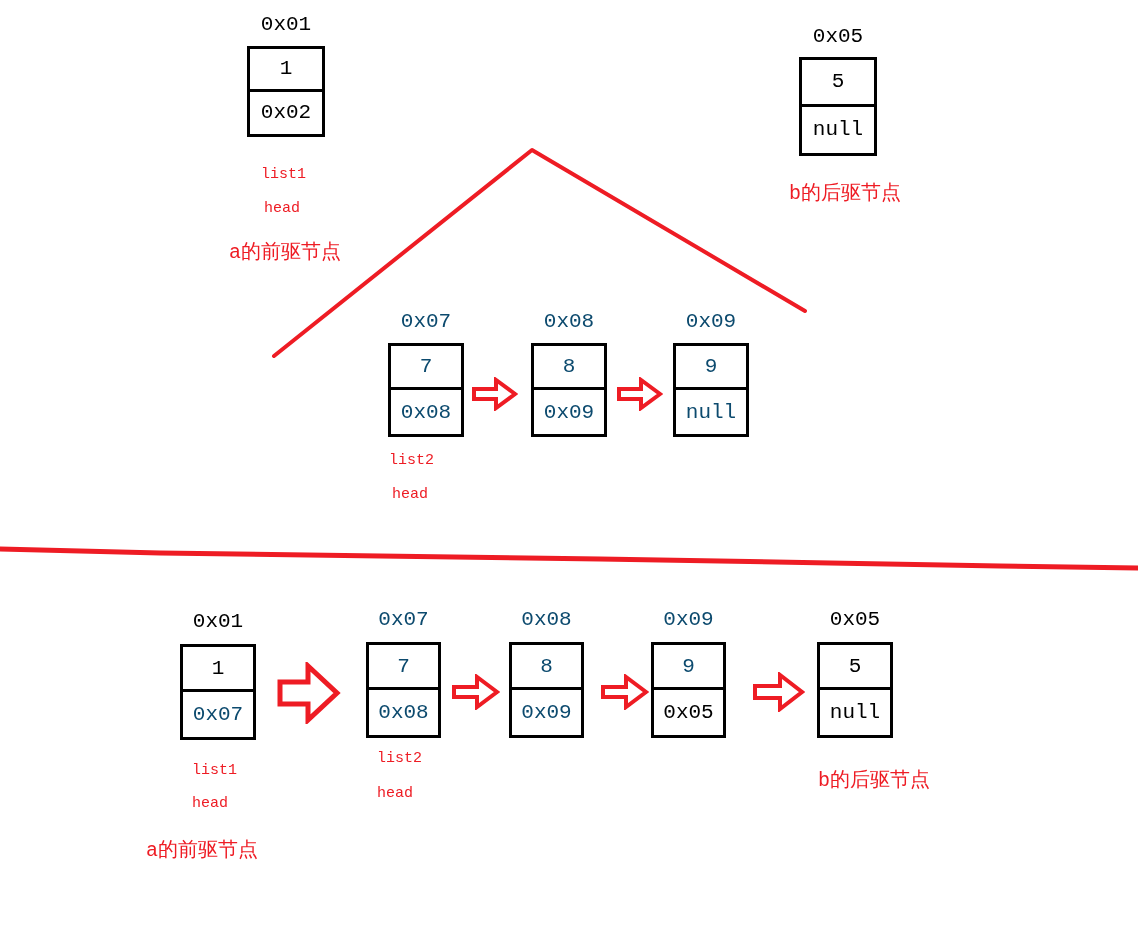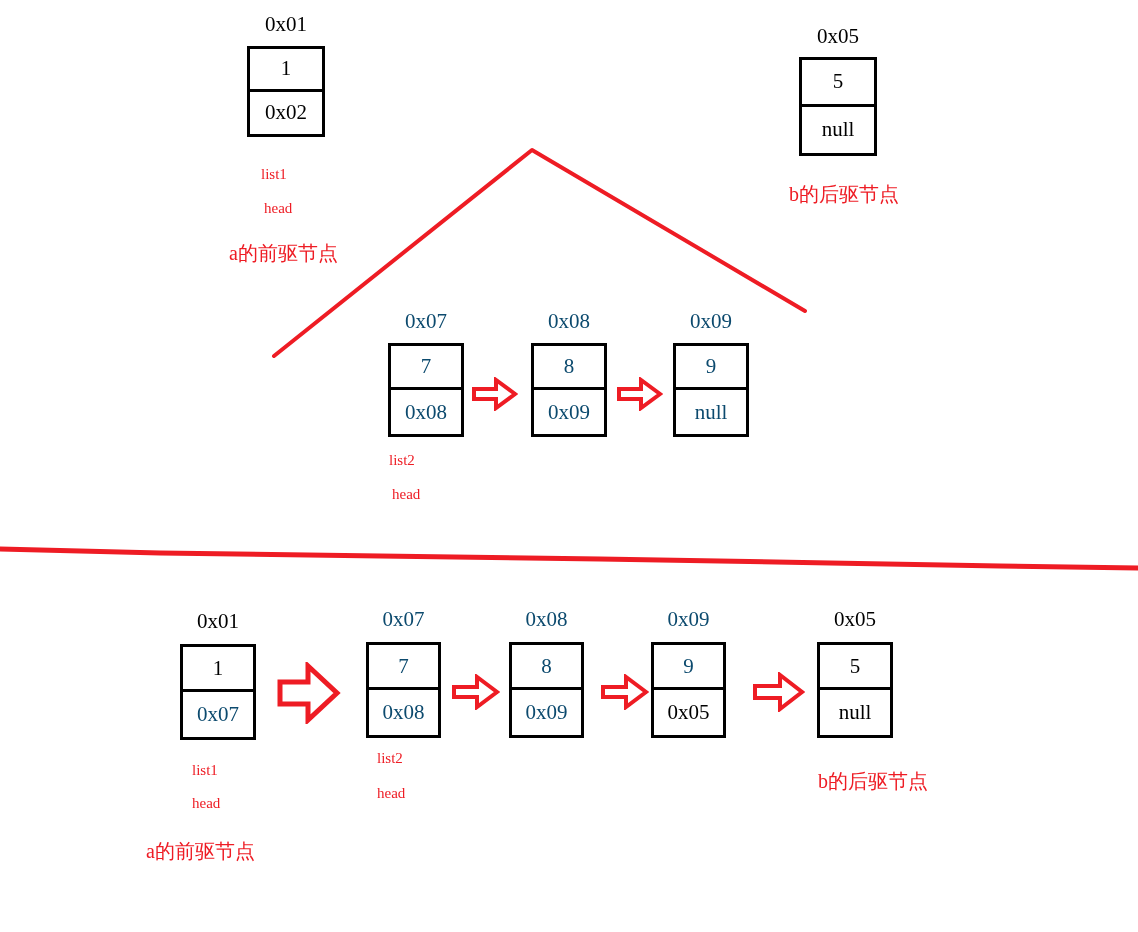--- a/index.html
+++ b/index.html
@@ -5,21 +5,21 @@
   html, body {
     margin: 0;
     padding: 0;
     background: #ffffff;
   }
   #canvas {
     position: relative;
     width: 1138px;
     height: 932px;
     background: #ffffff;
-    font-family: Liberation Serif, serif;
+    font-family: Liberation Mono, monospace;
     overflow: hidden;
   }
 
   
   .node {
     position: absolute;
     box-sizing: border-box;
     border: 3px solid #000000;
     background: #ffffff;
   }

